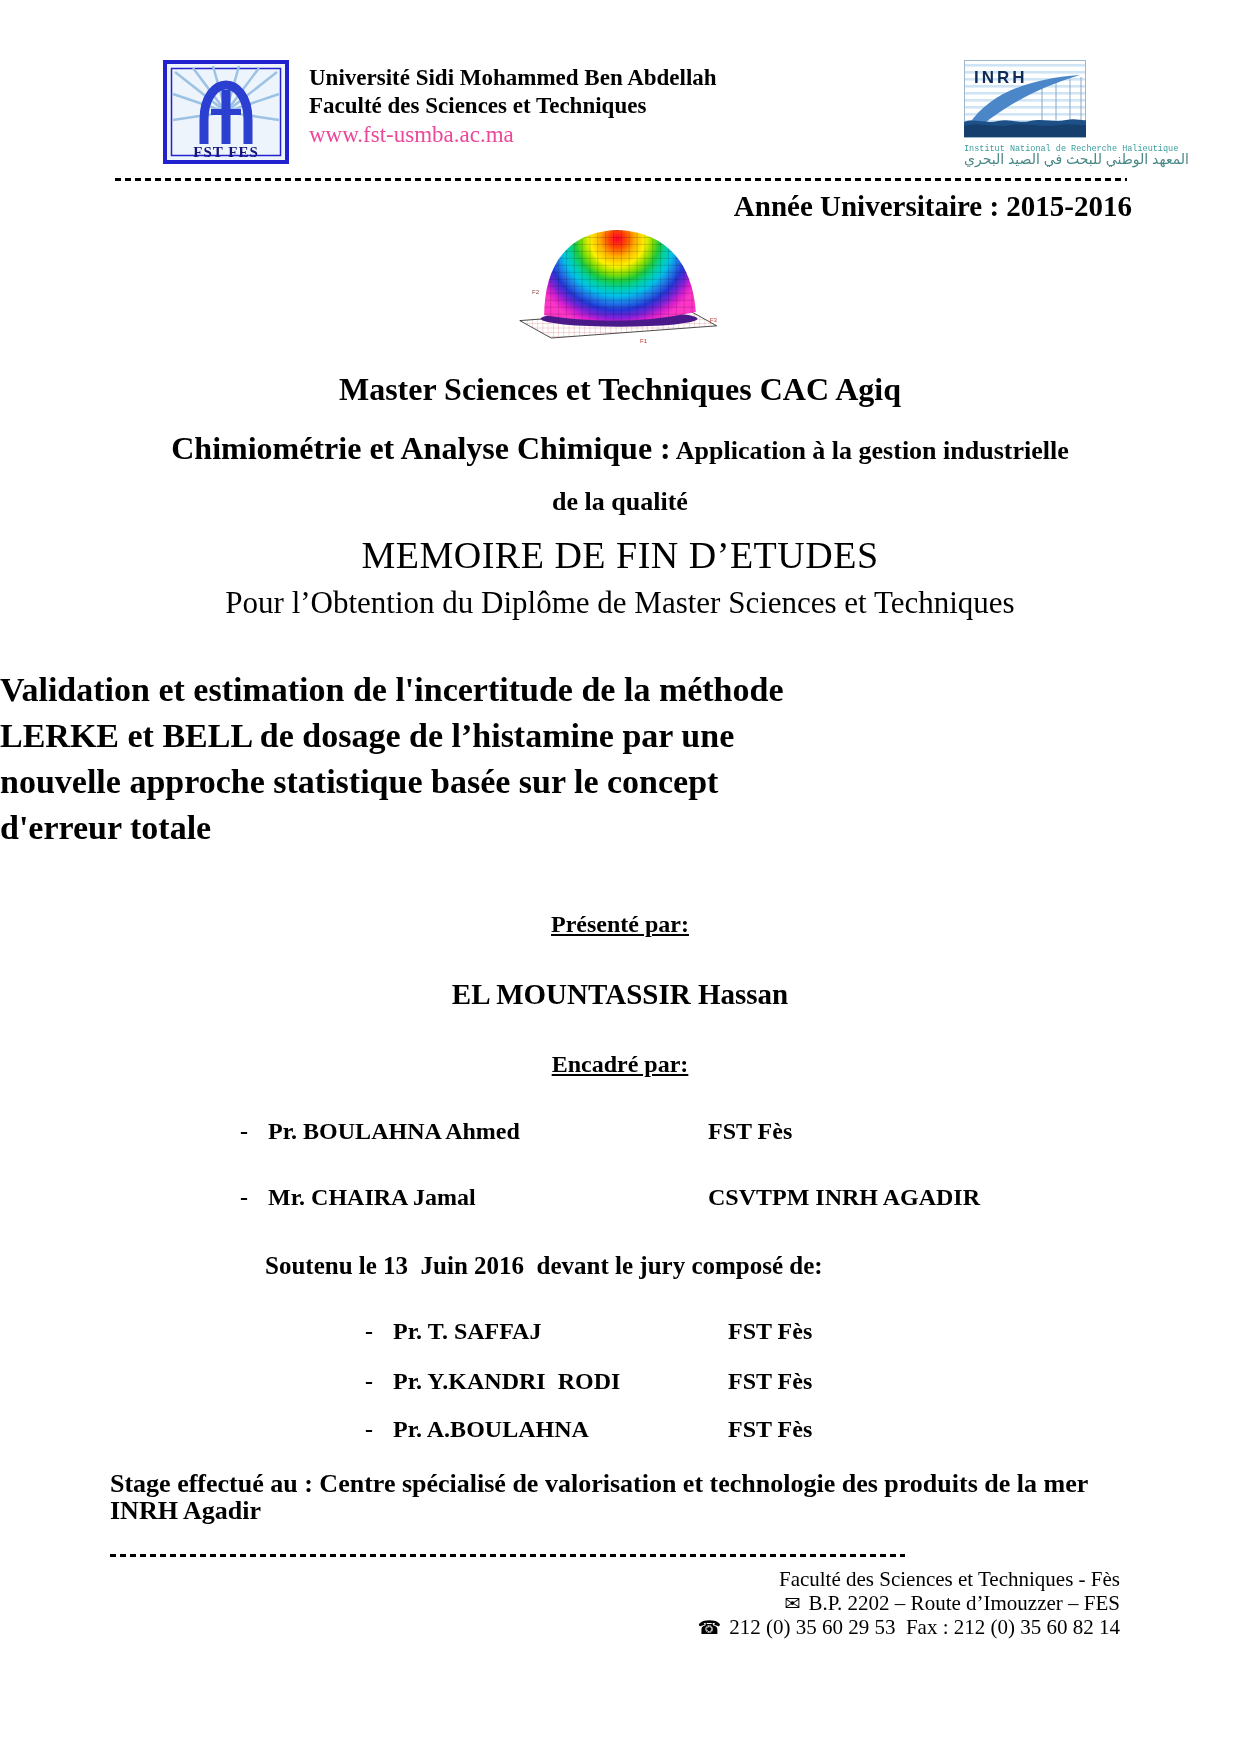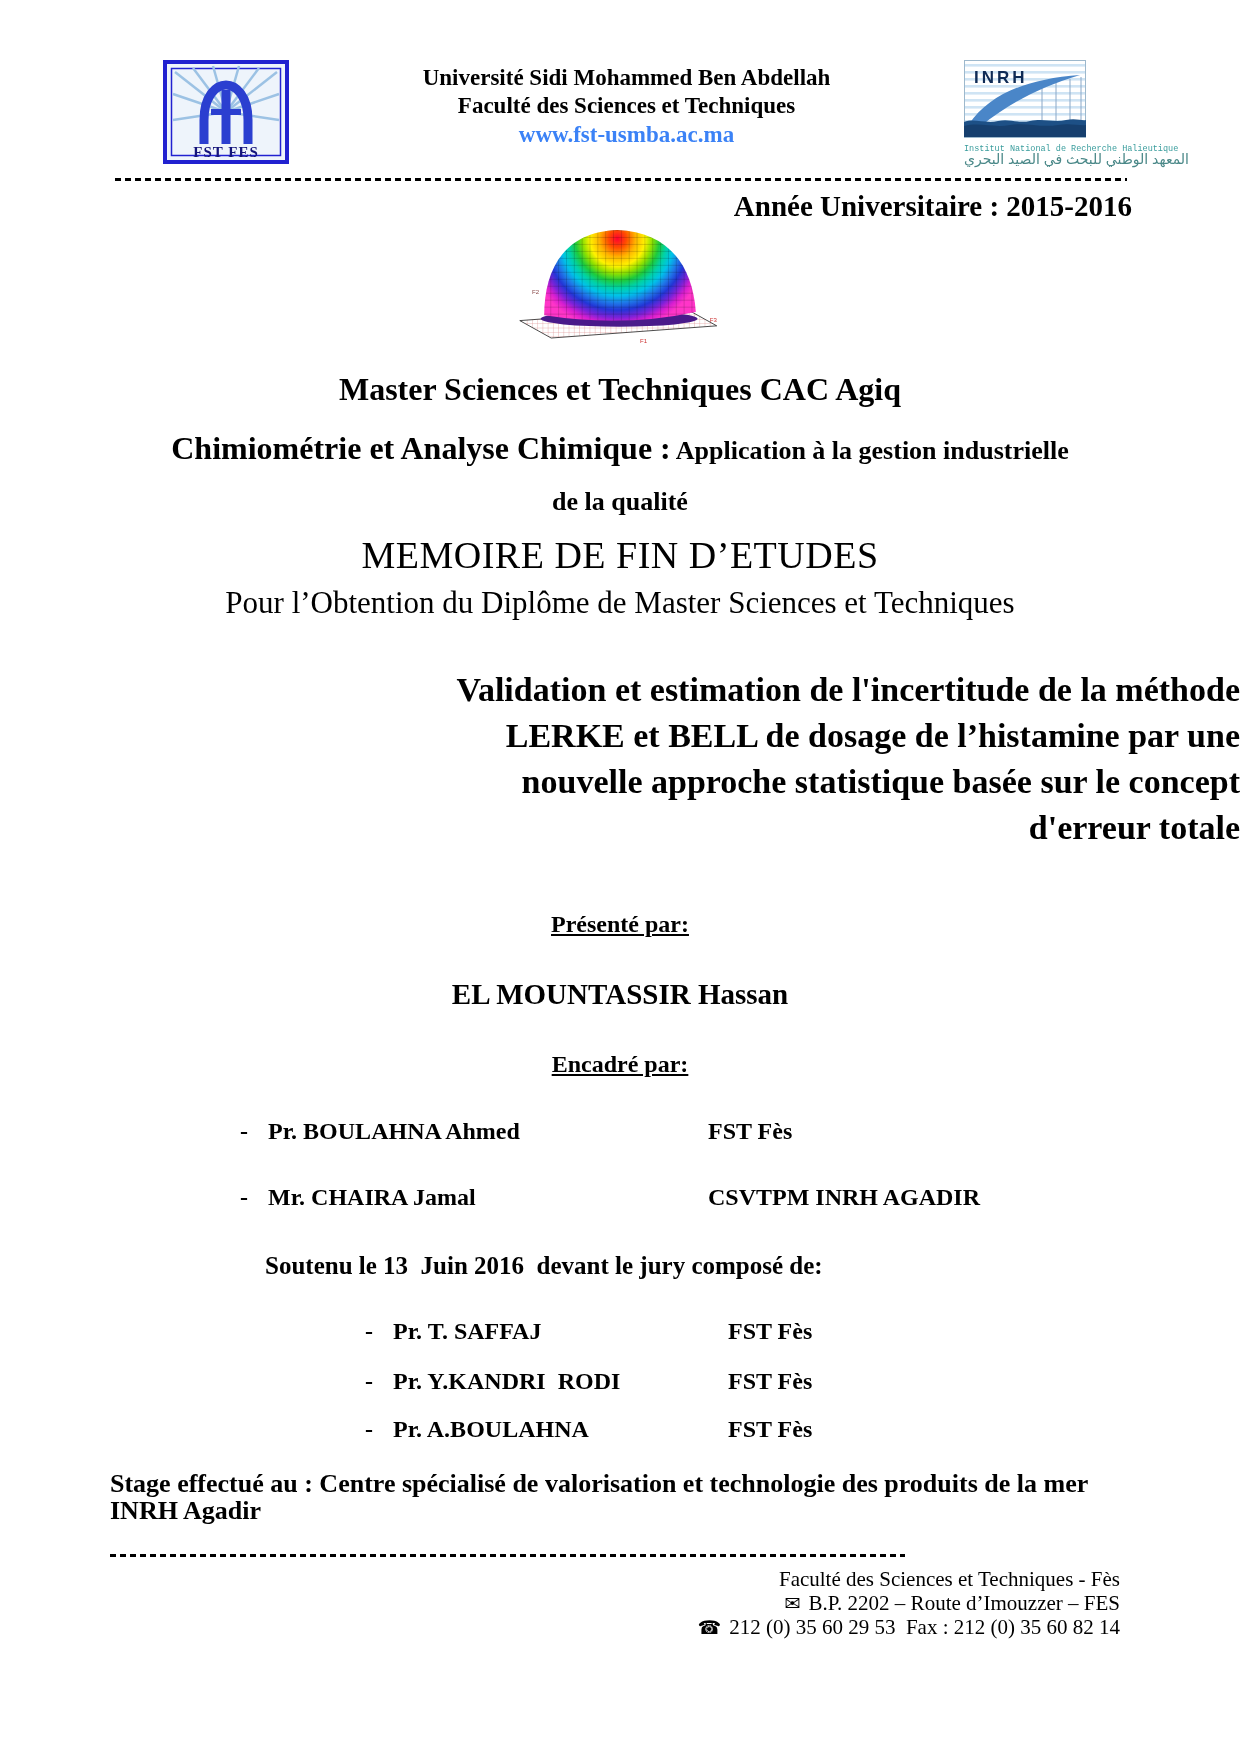--- a/index.html
+++ b/index.html
@@ -3,23 +3,23 @@
 <meta charset="utf-8">
 <style>
   html,body{margin:0;padding:0;}
   body{width:1240px;height:1755px;background:#ffffff;overflow:hidden;
        font-family:"Liberation Serif","DejaVu Serif",serif;color:#000;}
   .page{position:relative;width:1240px;height:1755px;background:#fff;}
 
   
   .masthead{display:flex;align-items:flex-start;padding:60px 150px 0 163px;height:112px;}
   .fst-logo{flex:0 0 auto;}
-  .masthead-center{flex:1 1 auto;text-align:center;padding-top:4px;}
+  .masthead-center{flex:1 1 auto;text-align:left;padding-top:4px;padding-left:20px;}
   .masthead-center .uni{font-weight:bold;font-size:23px;line-height:28px;}
-  .website{font-weight:bold;font-size:23px;line-height:29px;color:#3b82f6;text-decoration:none;display:inline-block;}
+  .website{font-weight:normal;font-size:23px;line-height:29px;color:#ec4899;text-decoration:none;display:inline-block;}
   .inrh-wrap{flex:0 0 auto;width:126px;text-align:left;}
   .inrh-cap1{font-family:Liberation Mono, monospace;font-size:8.5px;color:#3a9d9d;line-height:10px;margin-top:2px;white-space:nowrap;}
   .inrh-cap2{font-family:"Liberation Sans","DejaVu Sans",sans-serif;font-size:14px;color:#4a8888;line-height:10px;white-space:nowrap;}
 
   
   .rule{height:3px;background:repeating-linear-gradient(90deg,#000 0 6px,transparent 6px 10px);}
   .rule1{margin:6px 0 0 115px;width:1012px;}
   .rule2{margin:30px 0 0 110px;width:795px;}
 
   .annee{margin-top:8px;padding-right:108px;text-align:right;font-weight:bold;font-size:29px;line-height:34px;}
@@ -31,21 +31,21 @@
   
   .master{margin-top:26px;text-align:center;font-weight:bold;font-size:32px;}
   .chimio{margin-top:22px;text-align:center;font-weight:bold;white-space:pre-wrap;}
   .chimio-main{font-size:32px;}
   .chimio-rest{font-size:26px;}
   .qualite{margin-top:20px;text-align:center;font-weight:bold;font-size:26px;}
   .memoire{margin-top:16px;text-align:center;font-size:38px;letter-spacing:.5px;}
   .obtention{margin-top:8px;text-align:center;font-size:31px;}
 
   
-  .title{margin-top:46px;text-align:right;font-weight:bold;font-size:34px;line-height:46px;}
+  .title{margin-top:46px;text-align:left;font-weight:bold;font-size:34px;line-height:46px;}
 
   .presente{margin-top:60px;text-align:center;font-weight:bold;font-size:24px;text-decoration:underline;}
   .author{margin-top:40px;text-align:center;font-weight:bold;font-size:29px;}
   .encadre{margin-top:40px;text-align:center;font-weight:bold;font-size:24px;text-decoration:underline;}
 
   
   .sup-row,.jury-row{display:flex;font-weight:bold;font-size:24px;line-height:30px;white-space:pre;}
   .sup-row{margin-left:240px;}
   .sup-row .dash,.jury-row .dash{width:28px;}
   .sup-row .name{width:440px;}

